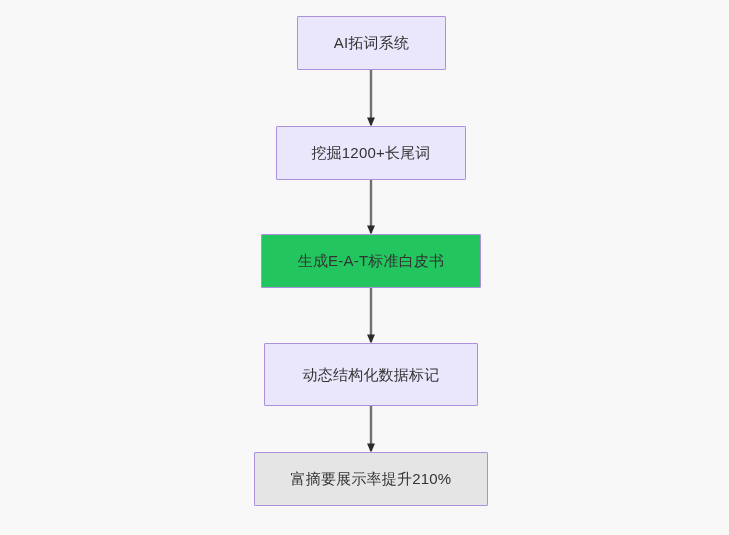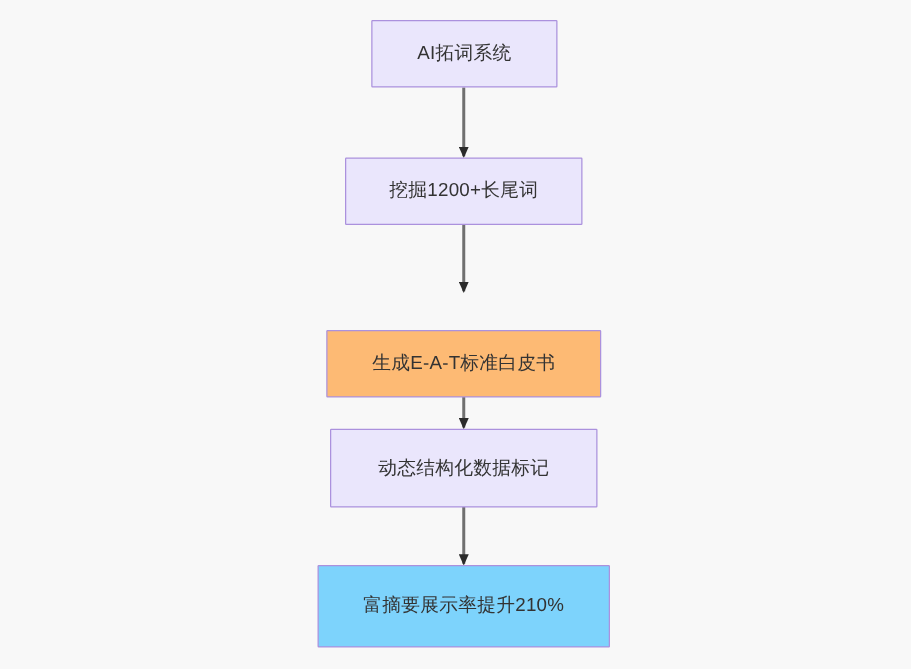--- a/index.html
+++ b/index.html
@@ -64,24 +64,24 @@
       </g>
   </svg>
 
   <div id="nodes-group">
       <div class="node" style="left: 297px; top: 16px; width: 149px; height: 54px; background: rgb(234, 230, 252); border-color: rgb(171, 145, 221);">
         <span class="node-label" style="color: rgb(51, 51, 51);">AI拓词系统</span>
       </div>
       <div class="node" style="left: 276px; top: 126px; width: 190px; height: 54px; background: rgb(234, 230, 252); border-color: rgb(171, 145, 221);">
         <span class="node-label" style="color: rgb(51, 51, 51);">挖掘1200+长尾词</span>
       </div>
-      <div class="node" style="left: 261px; top: 234px; width: 220px; height: 54px; background: #fdba74; border-color: rgb(171, 145, 221); margin-top: 30px;">
+      <div class="node" style="left: 261px; top: 234px; width: 220px; height: 54px; background: #22c55e; border-color: rgb(171, 145, 221);">
         <span class="node-label" style="color: rgb(51, 51, 51);">生成E-A-T标准白皮书</span>
       </div>
       <div class="node" style="left: 264px; top: 343px; width: 214px; height: 63px; background: rgb(234, 230, 252); border-color: rgb(171, 145, 221);">
         <span class="node-label" style="color: rgb(51, 51, 51);">动态结构化数据标记</span>
       </div>
-      <div class="node" style="left: 254px; top: 452px; width: 234px; height: 66px; background: #7dd3fc; border-color: rgb(171, 145, 221);">
+      <div class="node" style="left: 254px; top: 452px; width: 234px; height: 54px; background: #e5e5e5; border-color: rgb(171, 145, 221);">
         <span class="node-label" style="color: rgb(51, 51, 51);">富摘要展示率提升210%</span>
       </div>
     </div>
 
 </div>
 
 </body></html>

